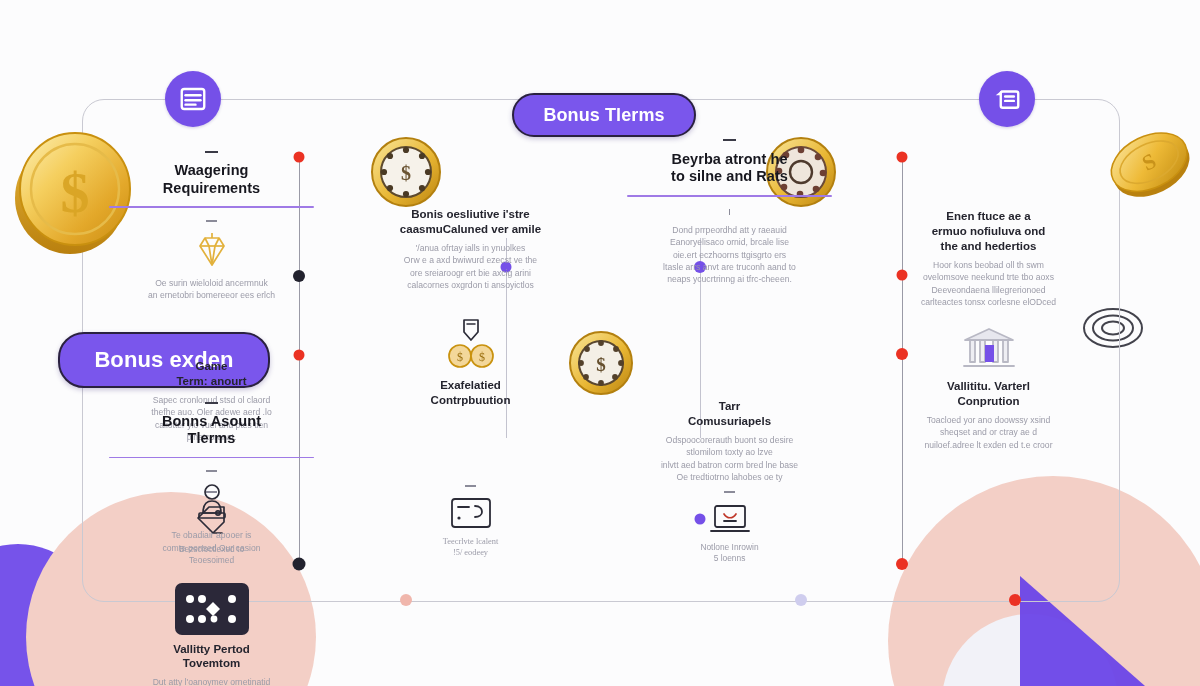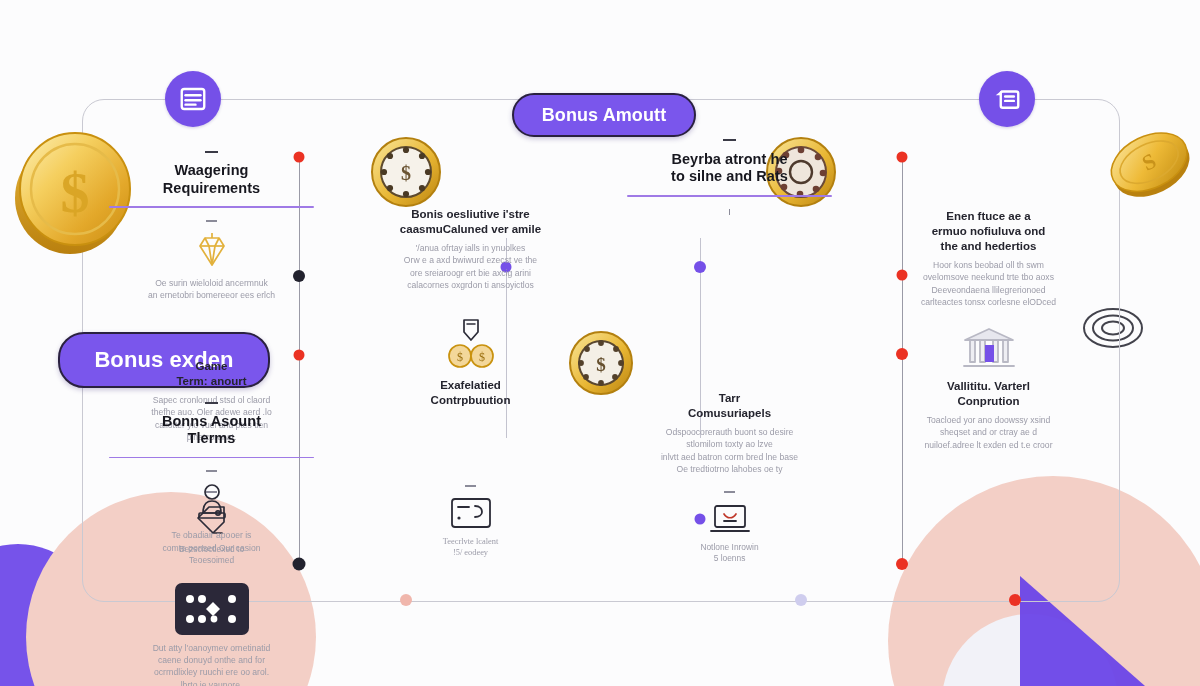--- a/index.html
+++ b/index.html
@@ -232,21 +232,21 @@
   </div>
   <div class="badge" style="left:979px;top:71px;">
     <svg viewBox="0 0 24 24" fill="none" stroke="#ffffff" stroke-width="1.9" stroke-linecap="round">
       <rect x="7" y="6" width="14" height="13" rx="1.6"></rect>
       <line x1="10.5" y1="10" x2="17.5" y2="10"></line>
         <line x1="10.5" y1="13.5" x2="17.5" y2="13.5"></line>
       <path d="M3 9 L8 5 L7 9 Z" fill="#ffffff" stroke="none"></path>
     </svg>
   </div>
 
-  <div class="pill pill-top">Bonus Amoutt</div>
+  <div class="pill pill-top">Bonus Tlerms</div>
   <div class="pill pill-mid">Bonus exden</div>
 
   <div class="vline" style="left:299px;top:155px;height:412px;"></div>
   <div class="vdot" style="left:299px;top:157px;width:11px;height:11px;background:#eb3223;"></div>
   <div class="vdot" style="left:299px;top:276px;width:12px;height:12px;background:#22222e;"></div>
   <div class="vdot" style="left:299px;top:355px;width:11px;height:11px;background:#eb3223;"></div>
   <div class="vdot" style="left:299px;top:564px;width:13px;height:13px;background:#22222e;"></div>
 
   <div class="vline thin" style="left:506px;top:238px;height:200px;"></div>
   <div class="vdot" style="left:506px;top:267px;width:11px;height:11px;background:#7550e8;"></div>
@@ -334,22 +334,23 @@
       </div>
     </div>
 
     <div class="col">
       <div class="blk" style="top:40px;">
         <span class="tickmark"></span>
         <div class="head" style="visibility:hidden;">Bonus Amoutt</div>
         <div class="head" style="margin-top:-26px;"><span>Beyrba atront he<br>to silne and Rats</span></div>
         <div class="rule"></div>
         <span class="tickmark light" style="height:6px;width:1.5px;"></span>
-      </div>
-      <div class="blk" style="top:292px;">
+        <p class="body">Dond prrpeordhd att y raeauid<br>Eanoryelisaco ornid, brcale lise<br>oie.ert eczhoorns ttgisgrto ers<br>ltasle arrs anvt are truconh aand to<br>neaps ycucrtrinng ai tfrc-cheeen.</p>
+      </div>
+      <div class="blk" style="top:300px;">
         <div class="sub">Tarr<br>Comusuriapels</div>
         <p class="body">Odspoocorerauth buont so desire<br>stlomilom toxty ao lzve<br>inlvtt aed batron corm bred lne base<br>Oe tredtiotrno lahobes oe ty</p>
       </div>
       <div class="blk" style="top:392px;">
         <span class="tickmark light"></span>
         <div class="icon-wrap">
           <svg width="44" height="34" viewBox="0 0 44 34" fill="none" stroke="#2c2c38" stroke-width="1.8" stroke-linejoin="round">
             <rect x="7" y="4" width="30" height="21" rx="2"></rect>
             <path d="M3 29 H41" stroke-linecap="round"></path>
             <path d="M16 12 c3 5 9 5 12 0" stroke="#c0392b" stroke-width="1.7" stroke-linecap="round"></path>
@@ -406,20 +407,21 @@
                 <circle cx="28" cy="17" r="4"></circle>
                 <circle cx="58" cy="17" r="4"></circle>
               <circle cx="16" cy="37" r="4"></circle>
                 <circle cx="28" cy="37" r="4"></circle>
                 <circle cx="40" cy="37" r="3.4"></circle>
               <circle cx="58" cy="37" r="4"></circle>
               <path d="M39 20 L46 27 L39 34 L32 27 Z"></path>
             </g>
           </svg>
         </div>
+        <div class="sub">Vallitty Pertod<br>Tovemtom</div>
         <p class="body">Dut atty l'oanoymev ornetinatid<br>caene donuyd onthe and for<br>ocrrndlixley ruuchi ere oo arol.<br>lbrto ie vaunore.</p>
       </div>
       <div class="blk" style="top:392px;">
         <span class="tickmark light"></span>
         <div class="icon-wrap">
           <svg width="52" height="36" viewBox="0 0 52 36" fill="none" stroke="#2c2c38" stroke-width="1.8" stroke-linejoin="round">
             <rect x="3" y="5" width="46" height="28" rx="3"></rect>
             <rect x="8" y="12" width="13" height="14" fill="#d9d4c6" stroke="#2c2c38" stroke-width="1.4"></rect>
             <rect x="24" y="12" width="9" height="14" fill="#efefef" stroke="#2c2c38" stroke-width="1.4"></rect>
             <rect x="36" y="12" width="9" height="14" fill="#efefef" stroke="#2c2c38" stroke-width="1.4"></rect>

